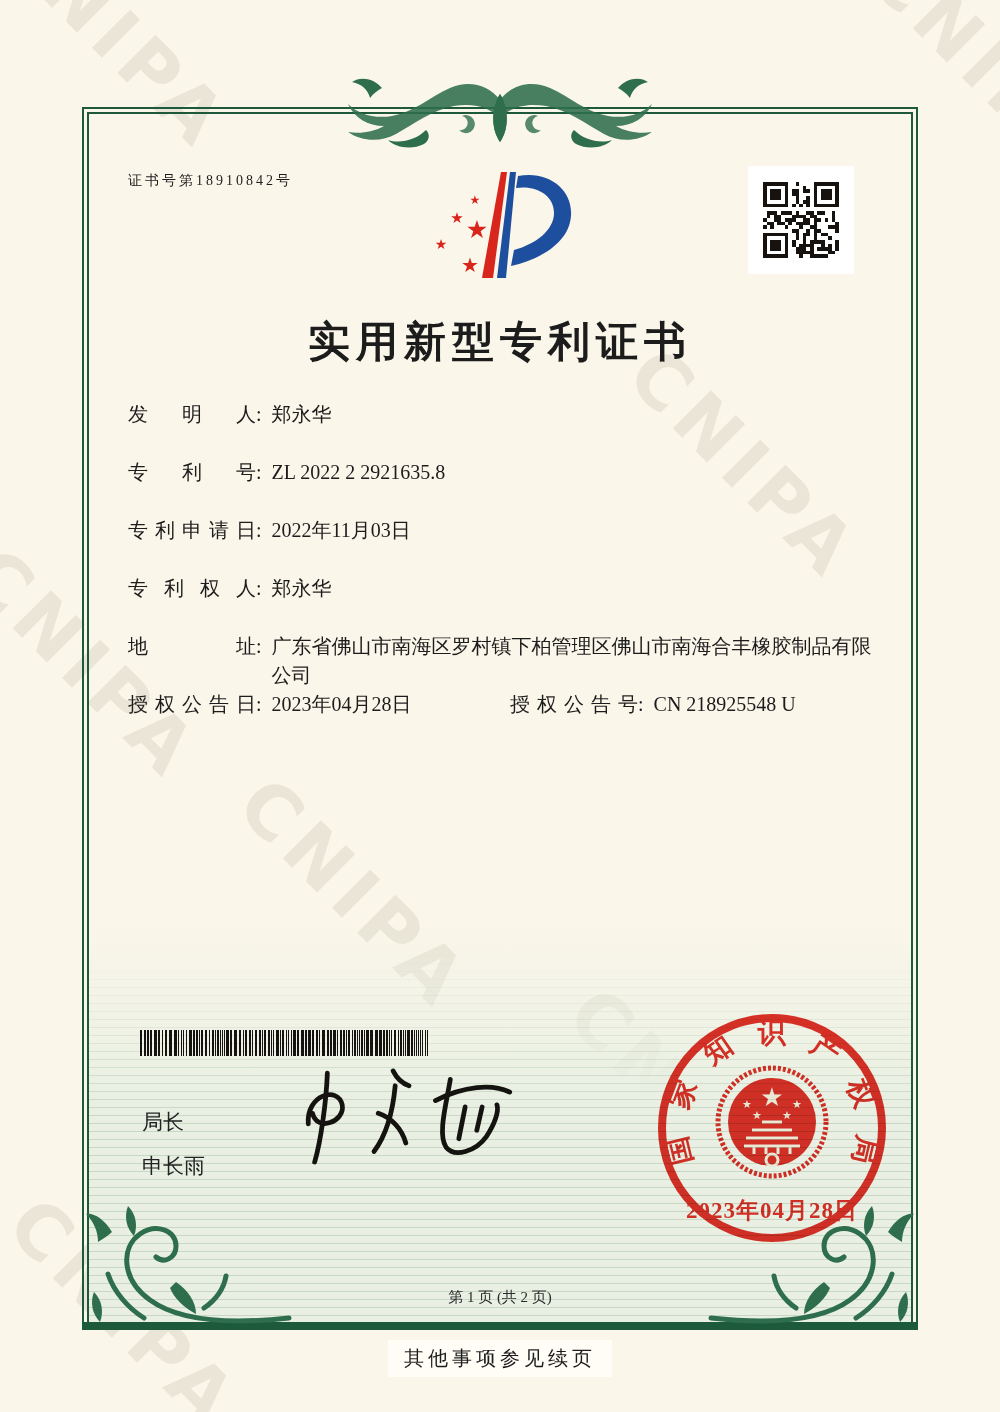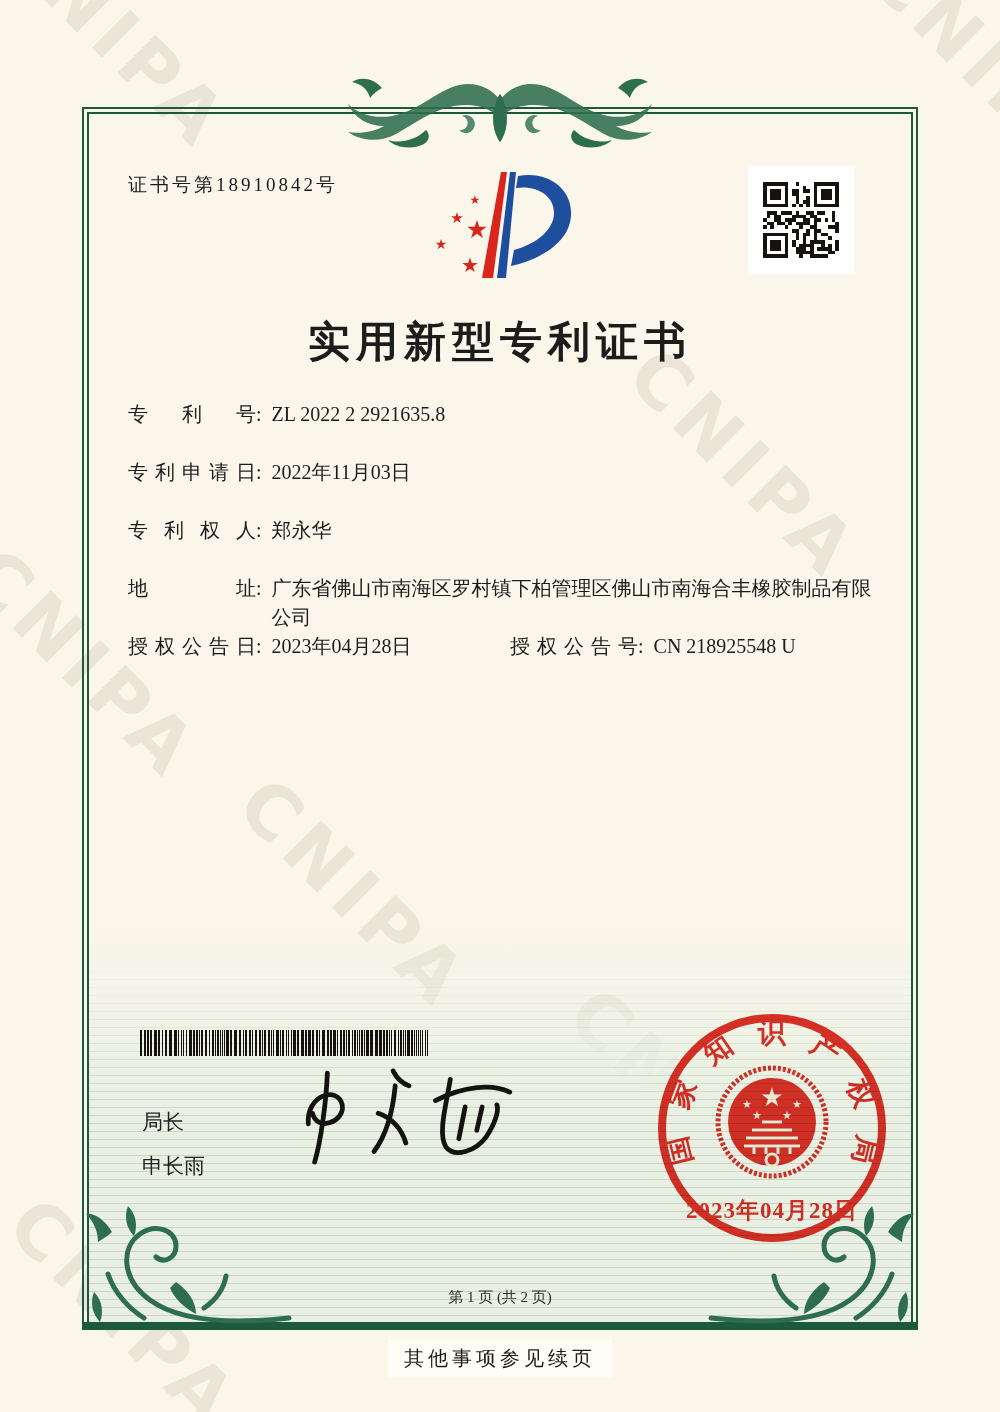--- a/index.html
+++ b/index.html
@@ -24,21 +24,21 @@
     background:repeating-linear-gradient(0deg, rgba(128,163,128,0.32) 0 1px, rgba(0,0,0,0) 1px 8px);
     -webkit-mask-image:linear-gradient(to bottom, transparent 0, #000 170px);
     mask-image:linear-gradient(to bottom, transparent 0, #000 170px);}
   
   .frame-outer{position:absolute;left:82px;top:107px;right:82px;bottom:82px;
     border:2px solid #1d5a3c;}
   .frame-inner{position:absolute;left:3px;top:3px;right:3px;bottom:3px;
     border:2px solid #1d5a3c;}
   .frame-bottom-bar{position:absolute;left:84px;right:84px;top:1322px;height:6px;background:#1d5a3c;}
   
-  .cert-no{position:absolute;left:128px;top:172px;font-size:19px;letter-spacing:3px;}
+  .cert-no{position:absolute;left:128px;top:172px;font-size:14px;letter-spacing:3px;}
   .title{position:absolute;left:0;right:0;top:314px;text-align:center;
     font-size:42px;font-weight:bold;letter-spacing:6px;}
   
   .content{position:absolute;left:128px;right:112px;top:400px;font-size:20px;}
   .frow{line-height:28px;margin-bottom:30px;white-space:nowrap;}
   .flabel{display:inline-block;width:128px;text-align:justify;text-align-last:justify;
     -moz-text-align-last:justify;text-justify:inter-character;vertical-align:top;}
   .fsep{display:inline-block;margin-right:10px;vertical-align:top;}
   .fvalue{display:inline-block;vertical-align:top;}
   .frow-address{margin-bottom:0;white-space:normal;}
@@ -278,20 +278,23 @@
         <rect x="16" y="20" width="1" height="1"></rect>
         <rect x="17" y="20" width="1" height="1"></rect>
       </g>
   </svg>
 </div>
 
 <div class="title">实用新型专利证书</div>
 
 <div class="content">
   <div class="frow">
+    <span class="flabel">发明人</span><span class="fsep">:</span><span class="fvalue">郑永华</span>
+  </div>
+  <div class="frow">
     <span class="flabel">专利号</span><span class="fsep">:</span><span class="fvalue">ZL 2022 2 2921635.8</span>
   </div>
   <div class="frow">
     <span class="flabel">专利申请日</span><span class="fsep">:</span><span class="fvalue">2022年11月03日</span>
   </div>
   <div class="frow">
     <span class="flabel">专利权人</span><span class="fsep">:</span><span class="fvalue">郑永华</span>
   </div>
   <div class="frow frow-address">
     <span class="flabel">地址</span><span class="fsep">:</span><span class="fvalue">广东省佛山市南海区罗村镇下柏管理区佛山市南海合丰橡胶制品有限公司</span>

